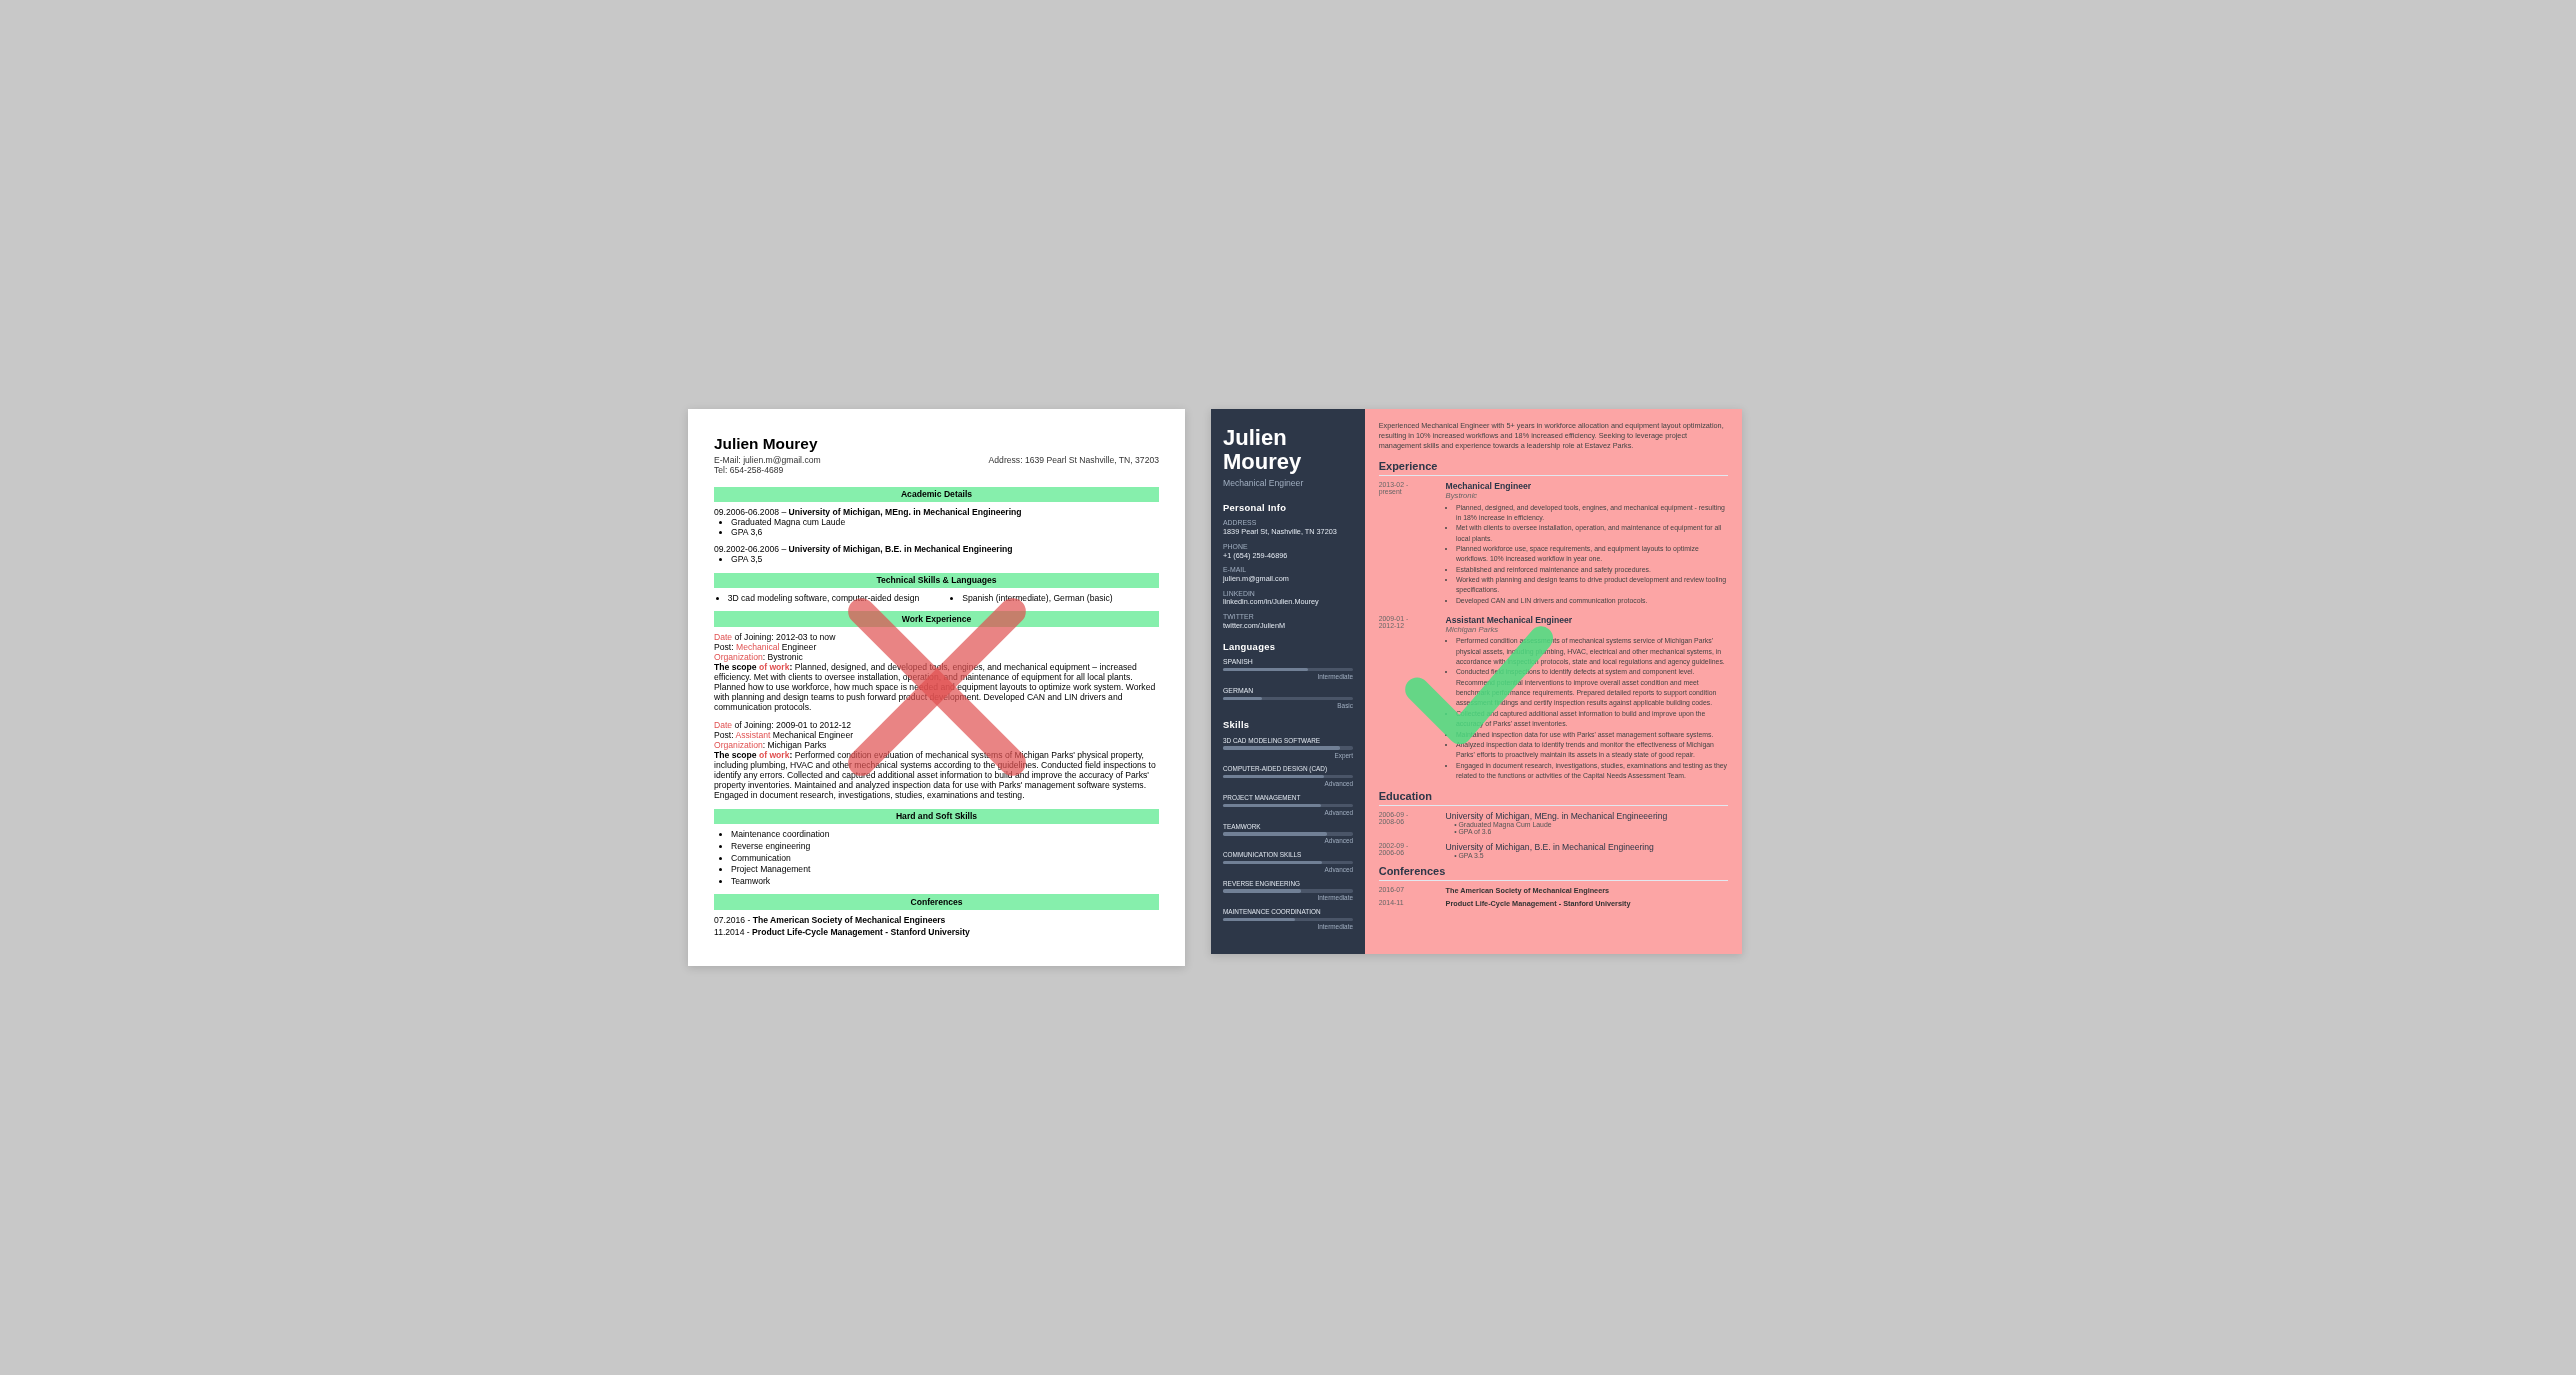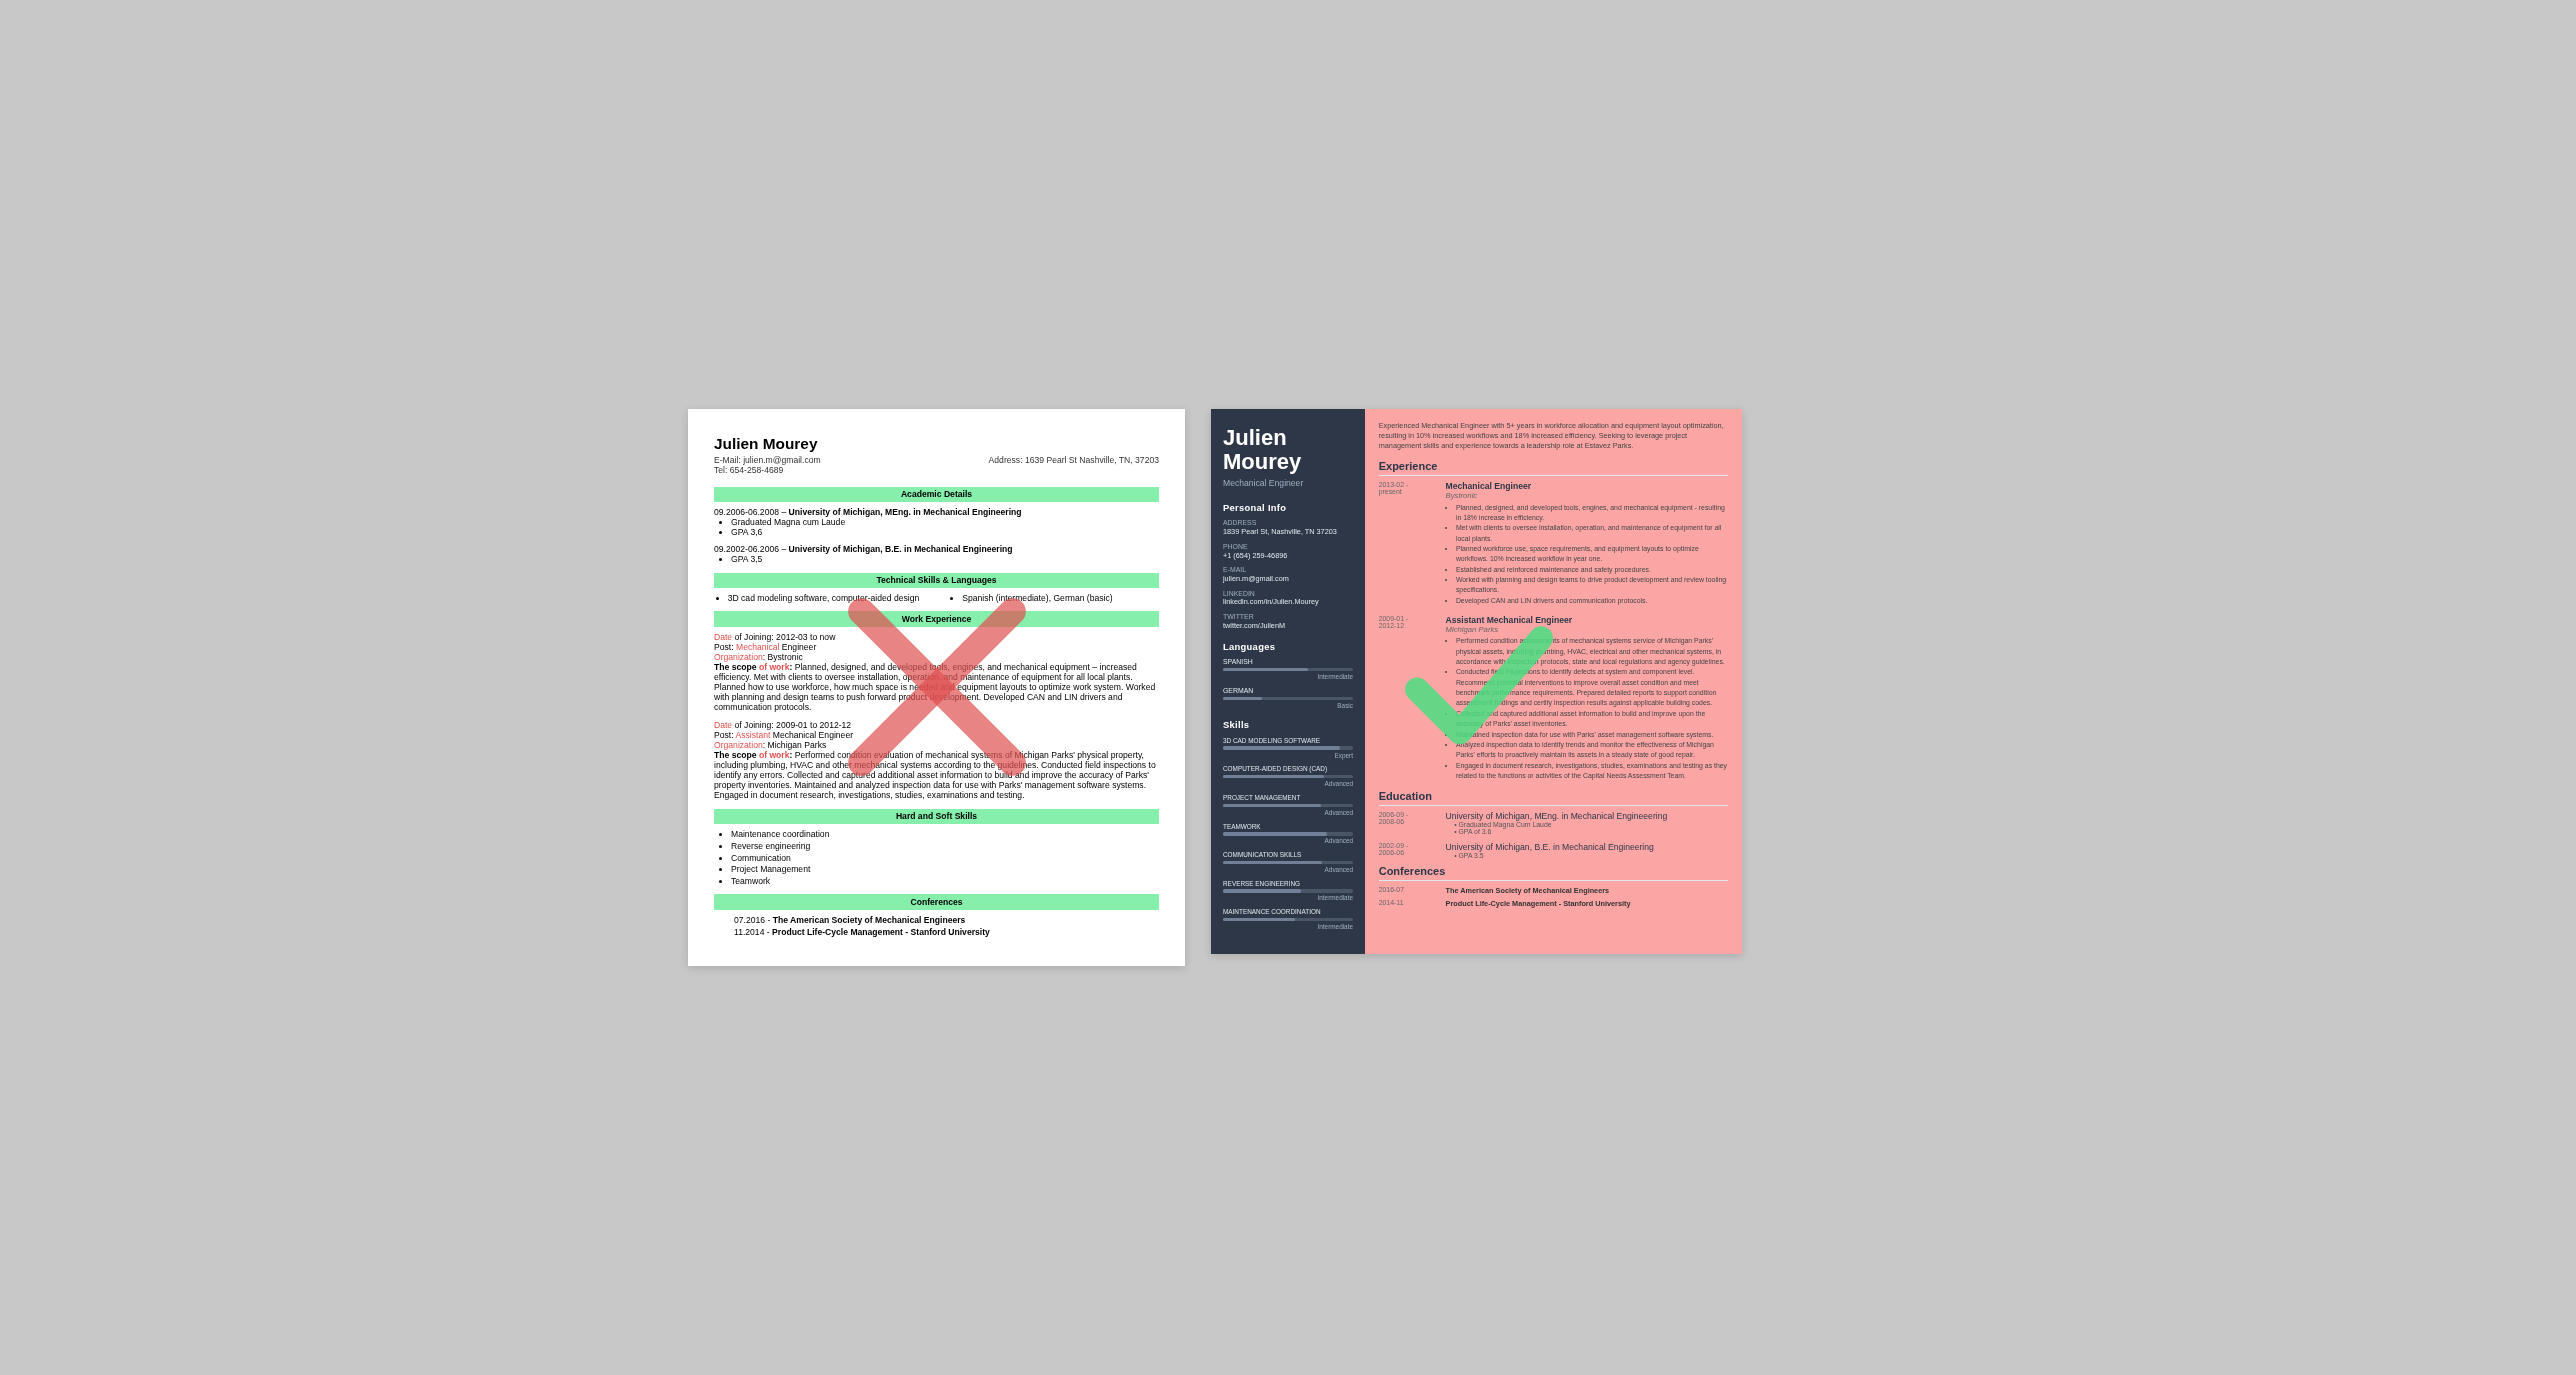--- a/index.html
+++ b/index.html
@@ -56,21 +56,21 @@
     .edu-item { margin-bottom: 6.9px; font-size: 8.6px; }
     .edu-item .edu-title { font-weight: normal; }
     .edu-item .edu-title strong { font-weight: bold; }
     .edu-item ul { margin-left: 17px; font-size: 8.6px; }
     .skills-section { display: flex; gap: 24px; font-size: 8.6px; margin: 3.4px 0; align-items: center; }
     .skills-col { flex: 1; }
     .skills-col ul { margin-left: 13.7px; }
     .work-item { margin-bottom: 8.6px; font-size: 8.6px; }
     .hard-list { margin-left: 17px; font-size: 8.6px; }
     .hard-list li { margin-bottom: 1.7px; }
-    .conf-item { font-size: 8.6px; margin-bottom: 2.6px; margin-left: 20px; }
+    .conf-item { font-size: 8.6px; margin-bottom: 2.6px; }
 
     
     .overlay-x {
       position: absolute;
       top: 50%;
       left: 50%;
       transform: translate(-50%, -50%);
       width: 189px;
       height: 189px;
       pointer-events: none;

